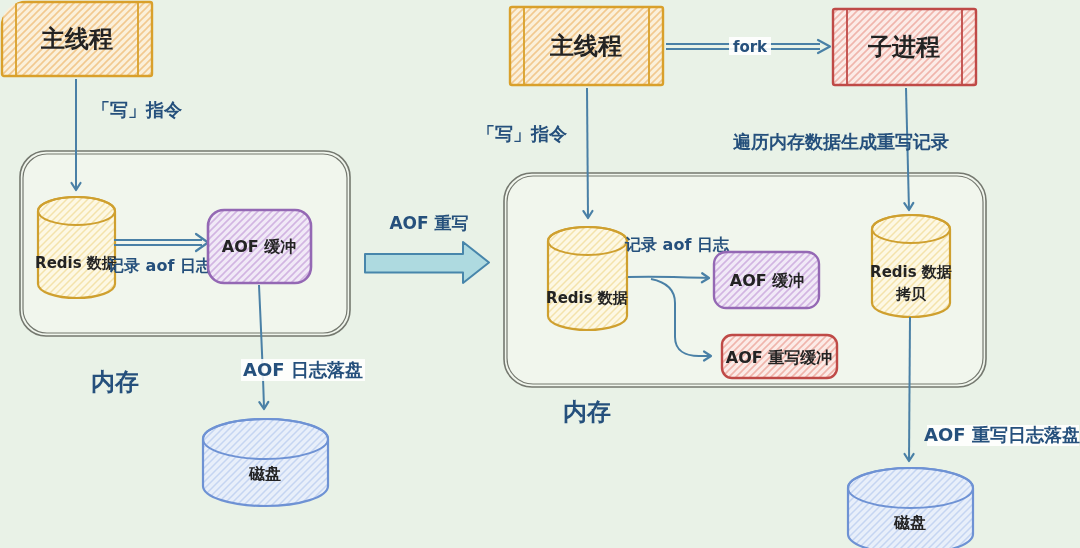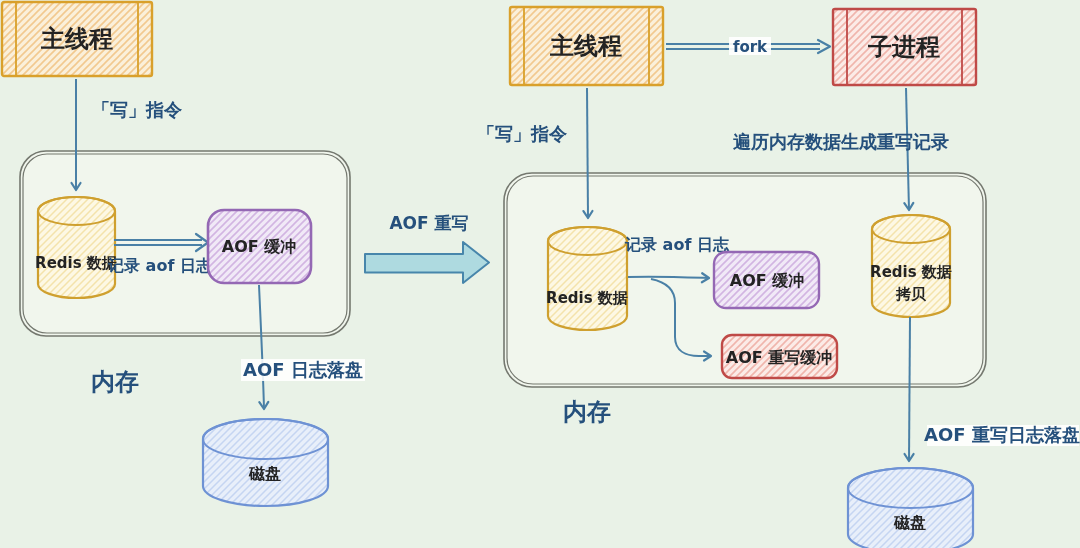--- a/index.html
+++ b/index.html
@@ -1,17 +1,17 @@
 <!DOCTYPE html>
 <html><head>
 <meta charset="utf-8">
 <style>
   html,body{margin:0;padding:0;background:#e9f2e7;}
   .stage{position:relative;width:1080px;height:548px;background:#e9f2e7;overflow:hidden;
-         font-family:"DejaVu Sans","Liberation Sans",sans-serif;}
+         font-family:"DejaVu Sans","Liberation Sans",sans-serif;border-radius:29px;}
   svg text{font-family:"DejaVu Sans","Liberation Sans",sans-serif;}
   .node-t{fill:#232323;font-weight:700;text-anchor:middle;}
   .blue-t{fill:#25507c;font-weight:600;text-anchor:middle;}
 </style>
 </head>
 <body>
 
 <div class="stage">
 <svg width="1080" height="548" viewBox="0 0 1080 548">
   <defs>

